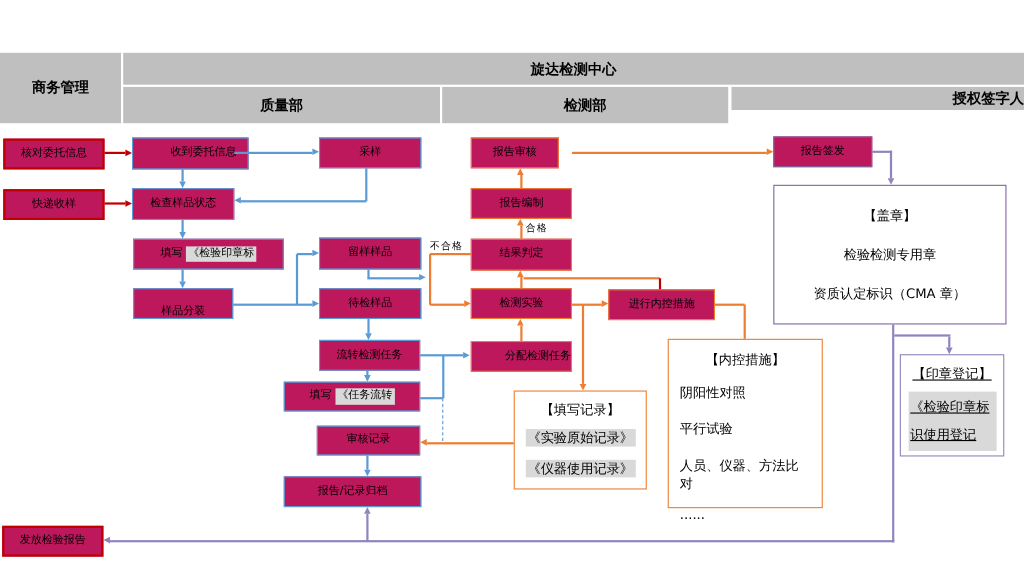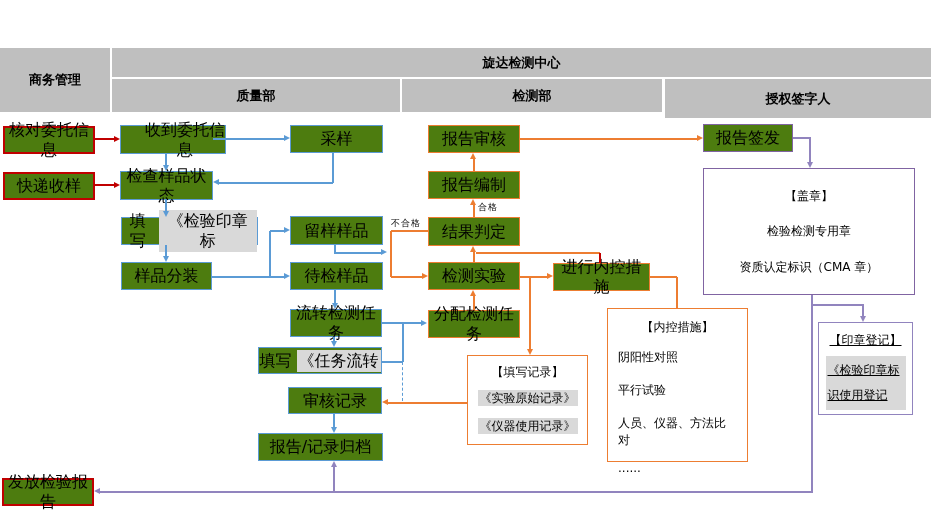--- a/index.html
+++ b/index.html
@@ -2,22 +2,22 @@
 <html><head>
 <meta charset="utf-8">
 <style>
   html,body{margin:0;padding:0;background:#fff;}
   .canvas{position:relative;width:931px;height:511px;background:#fff;overflow:hidden;
           font-family:"DejaVu Sans","Liberation Sans",sans-serif;color:#000;}
   
   .hdr{position:absolute;background:#BFBFBF;display:flex;align-items:center;justify-content:center;
        font-size:13px;font-weight:bold;}
   
-  .box{position:absolute;background:#4d7c0f;display:flex;align-items:center;justify-content:center;
-       font-size:16px;box-sizing:border-box;text-align:center;line-height:1.25;}
+  .box{position:absolute;background:#be185d;display:flex;align-items:center;justify-content:center;
+       font-size:10px;box-sizing:border-box;text-align:center;line-height:1.25;}
   .b-red{border:2px solid #C00000;}
   .b-blue{border:1.5px solid #5B9BD5;}
   .b-orange{border:1.5px solid #ED7D31;}
   .b-purple{border:1.5px solid #8064A2;}
   .hl{background:#D9D9D9;padding:1px 2px;}
   
   .panel{position:absolute;background:#fff;box-sizing:border-box;font-size:12px;}
   .panel .ttl{text-align:center;}
   
   .l{position:absolute;}
@@ -53,21 +53,21 @@
     </div>
   <div class="hdr" style="left:112px;top:48px;width:819px;height:29px;">
       <span>旋达检测中心</span>
     </div>
   <div class="hdr" style="left:112px;top:79px;width:288px;height:33px;">
       <span>质量部</span>
     </div>
   <div class="hdr" style="left:402px;top:79px;width:260px;height:33px;">
       <span>检测部</span>
     </div>
-  <div class="hdr" style="left:665px;top:79px;width:266px;height:39px;">
+  <div class="hdr" style="left:665px;top:79px;width:266px;height:21px;justify-content:flex-end;">
       <span>授权签字人</span>
     </div>
 
   <div class="box b-red" style="left:3px;top:126px;width:92px;height:28px;">
       <span>核对委托信息</span>
     </div>
   <div class="box b-red" style="left:3px;top:172px;width:92px;height:28px;">
       <span>快递收样</span>
     </div>
   <div class="box b-red" style="left:2px;top:478px;width:92px;height:28px;">
@@ -76,21 +76,21 @@
 
   <div class="box b-blue" style="left:120px;top:125px;width:106px;height:29px;padding-left:24px;">
       <span>收到委托信息</span>
     </div>
   <div class="box b-blue" style="left:120px;top:171px;width:93px;height:29px;">
       <span>检查样品状态</span>
     </div>
   <div class="box b-blue" style="left:121px;top:217px;width:137px;height:28px;">
     <span>填写</span>&nbsp;<span class="hl">《检验印章标</span>
   </div>
-  <div class="box b-blue" style="left:121px;top:262px;width:91px;height:28px;">
+  <div class="box b-blue" style="left:121px;top:262px;width:91px;height:28px;align-items:flex-end;">
       <span>样品分装</span>
     </div>
   <div class="box b-blue" style="left:290px;top:125px;width:93px;height:28px;">
       <span>采样</span>
     </div>
   <div class="box b-blue" style="left:290px;top:216px;width:93px;height:29px;">
       <span>留样样品</span>
     </div>
   <div class="box b-blue" style="left:290px;top:262px;width:93px;height:28px;">
       <span>待检样品</span>
@@ -101,21 +101,21 @@
   <div class="box b-blue" style="left:258px;top:347px;width:124px;height:27px;">
     <span>填写</span>&nbsp;<span class="hl">《任务流转</span>
   </div>
   <div class="box b-blue" style="left:288px;top:387px;width:94px;height:27px;">
       <span>审核记录</span>
     </div>
   <div class="box b-blue" style="left:258px;top:433px;width:125px;height:28px;">
       <span>报告/记录归档</span>
     </div>
 
-  <div class="box b-orange" style="left:428px;top:125px;width:92px;height:28px;">
+  <div class="box b-orange" style="left:428px;top:125px;width:80px;height:28px;">
       <span>报告审核</span>
     </div>
   <div class="box b-orange" style="left:428px;top:171px;width:92px;height:28px;">
       <span>报告编制</span>
     </div>
   <div class="box b-orange" style="left:428px;top:217px;width:92px;height:29px;">
       <span>结果判定</span>
     </div>
   <div class="box b-orange" style="left:428px;top:262px;width:92px;height:28px;">
       <span>检测实验</span>

